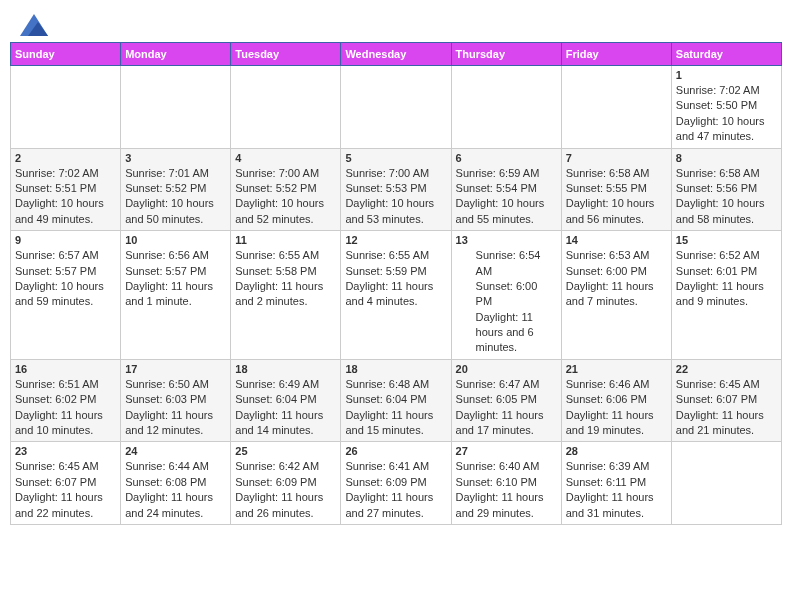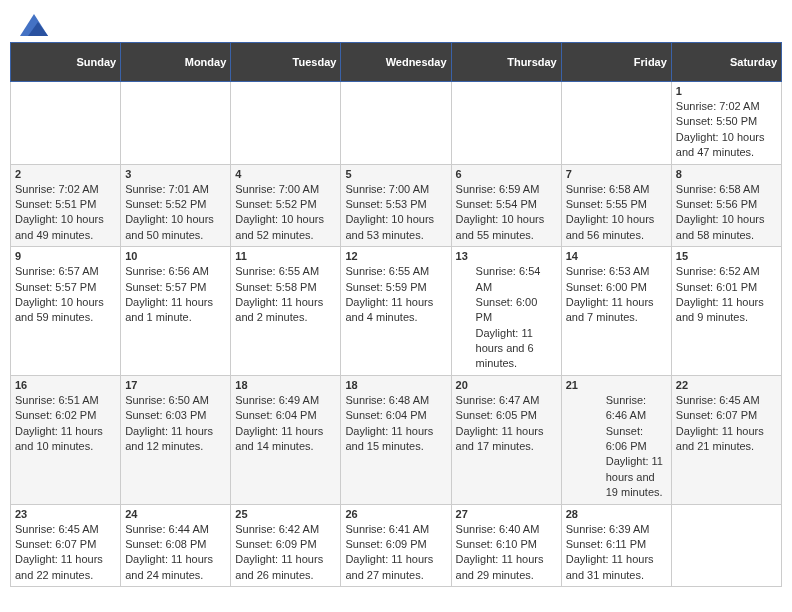--- a/index.html
+++ b/index.html
@@ -62,26 +62,26 @@
     .calendar {
       flex: 1;
       padding: 0 10px 10px 10px;
     }
     table {
       width: 100%;
       border-collapse: collapse;
       table-layout: fixed;
     }
     thead tr th {
-      background: #404040;
+      background: #d946ef;
       color: #fff;
       font-size: 11px;
       font-weight: bold;
-      padding: 13px 4px;
-      text-align: right;
+      padding: 5px 4px;
+      text-align: left;
       border: 1px solid #3a62a8;
     }
     tbody tr td {
       border: 1px solid #ccc;
       vertical-align: top;
       padding: 3px 4px;
       font-size: 9px;
       color: #333;
       height: 82px;
       background: #fff;
@@ -266,21 +266,21 @@
 Daylight: 11 hours and 15 minutes.</div>
             </td>
             <td>
               <span class="day-num">20</span>
               <div class="cell-info" style="white-space: pre-line;">Sunrise: 6:47 AM
 Sunset: 6:05 PM
 Daylight: 11 hours and 17 minutes.</div>
             </td>
             <td>
               <span class="day-num">21</span>
-              <div class="cell-info" style="white-space: pre-line; margin-left: 40px;">Sunrise: 6:46 AM
+              <div class="cell-info" style="white-space: pre-line;">Sunrise: 6:46 AM
 Sunset: 6:06 PM
 Daylight: 11 hours and 19 minutes.</div>
             </td>
             <td>
               <span class="day-num">22</span>
               <div class="cell-info" style="white-space: pre-line;">Sunrise: 6:45 AM
 Sunset: 6:07 PM
 Daylight: 11 hours and 21 minutes.</div>
             </td>
           </tr>

